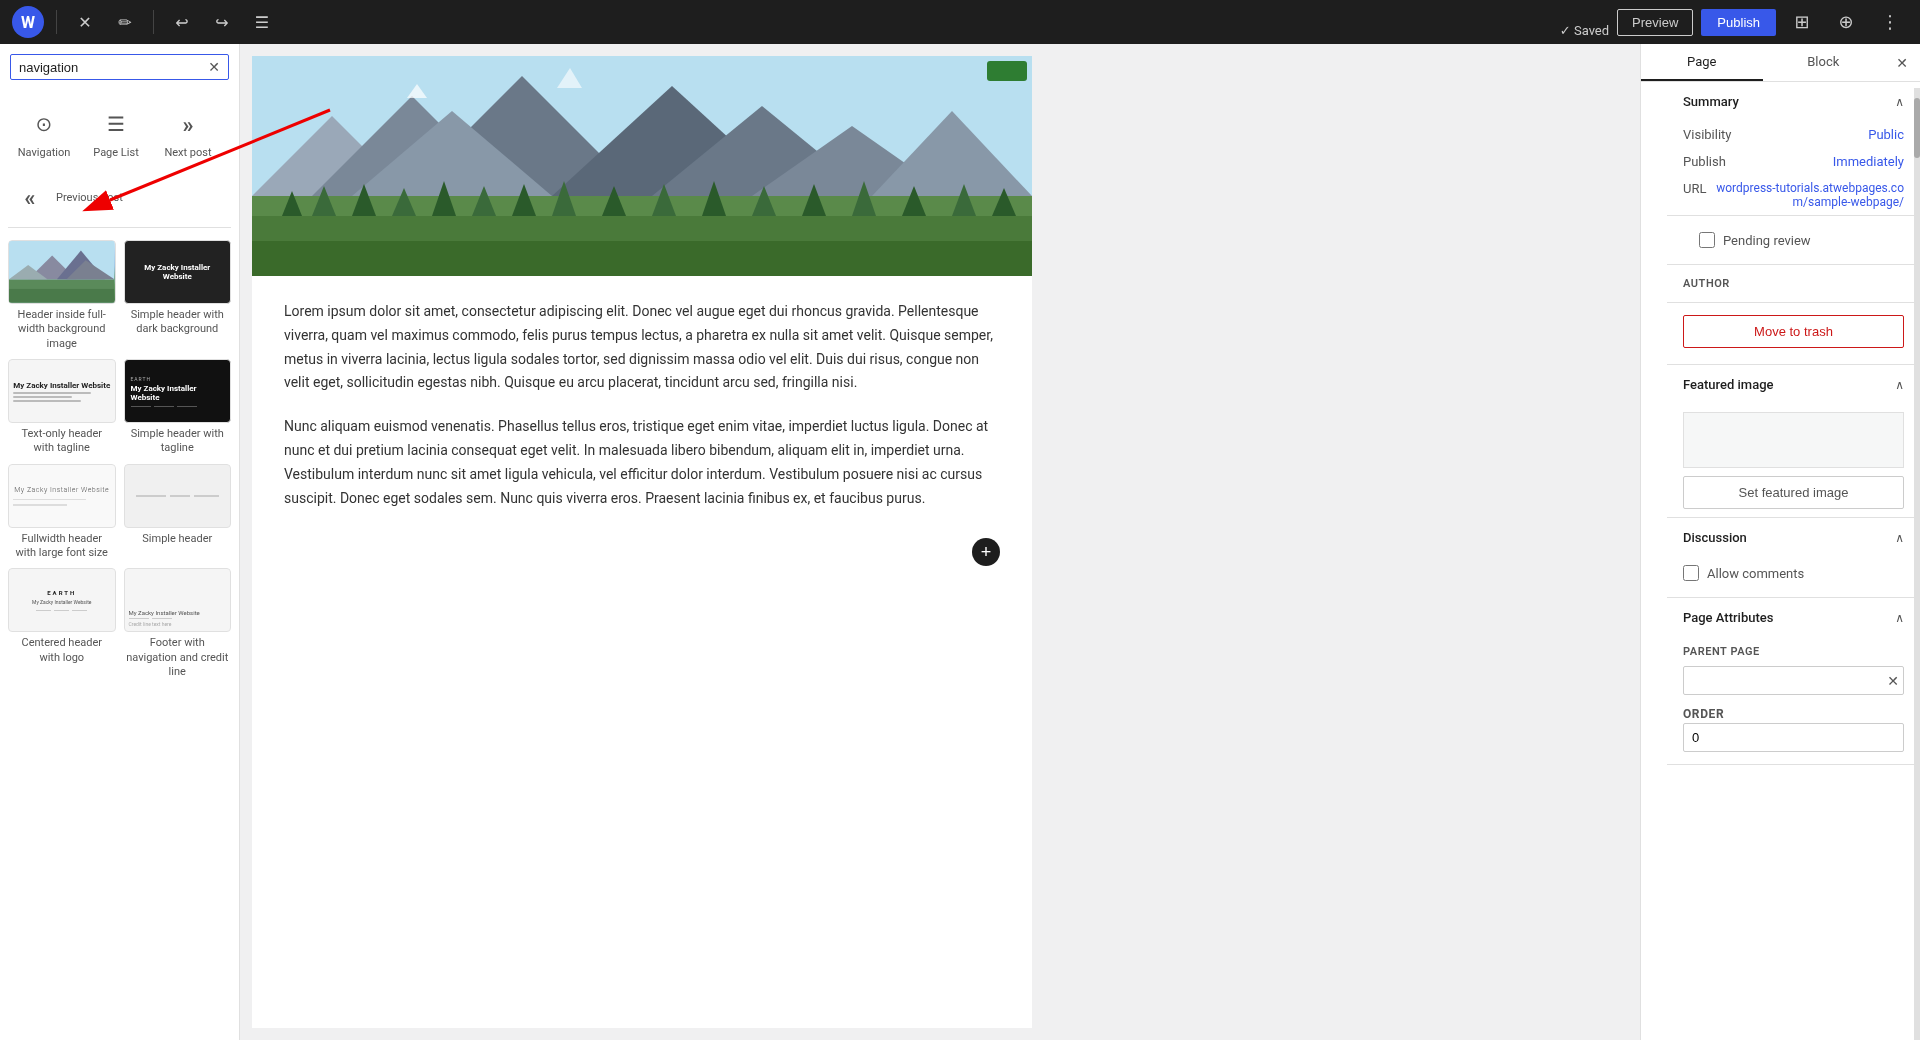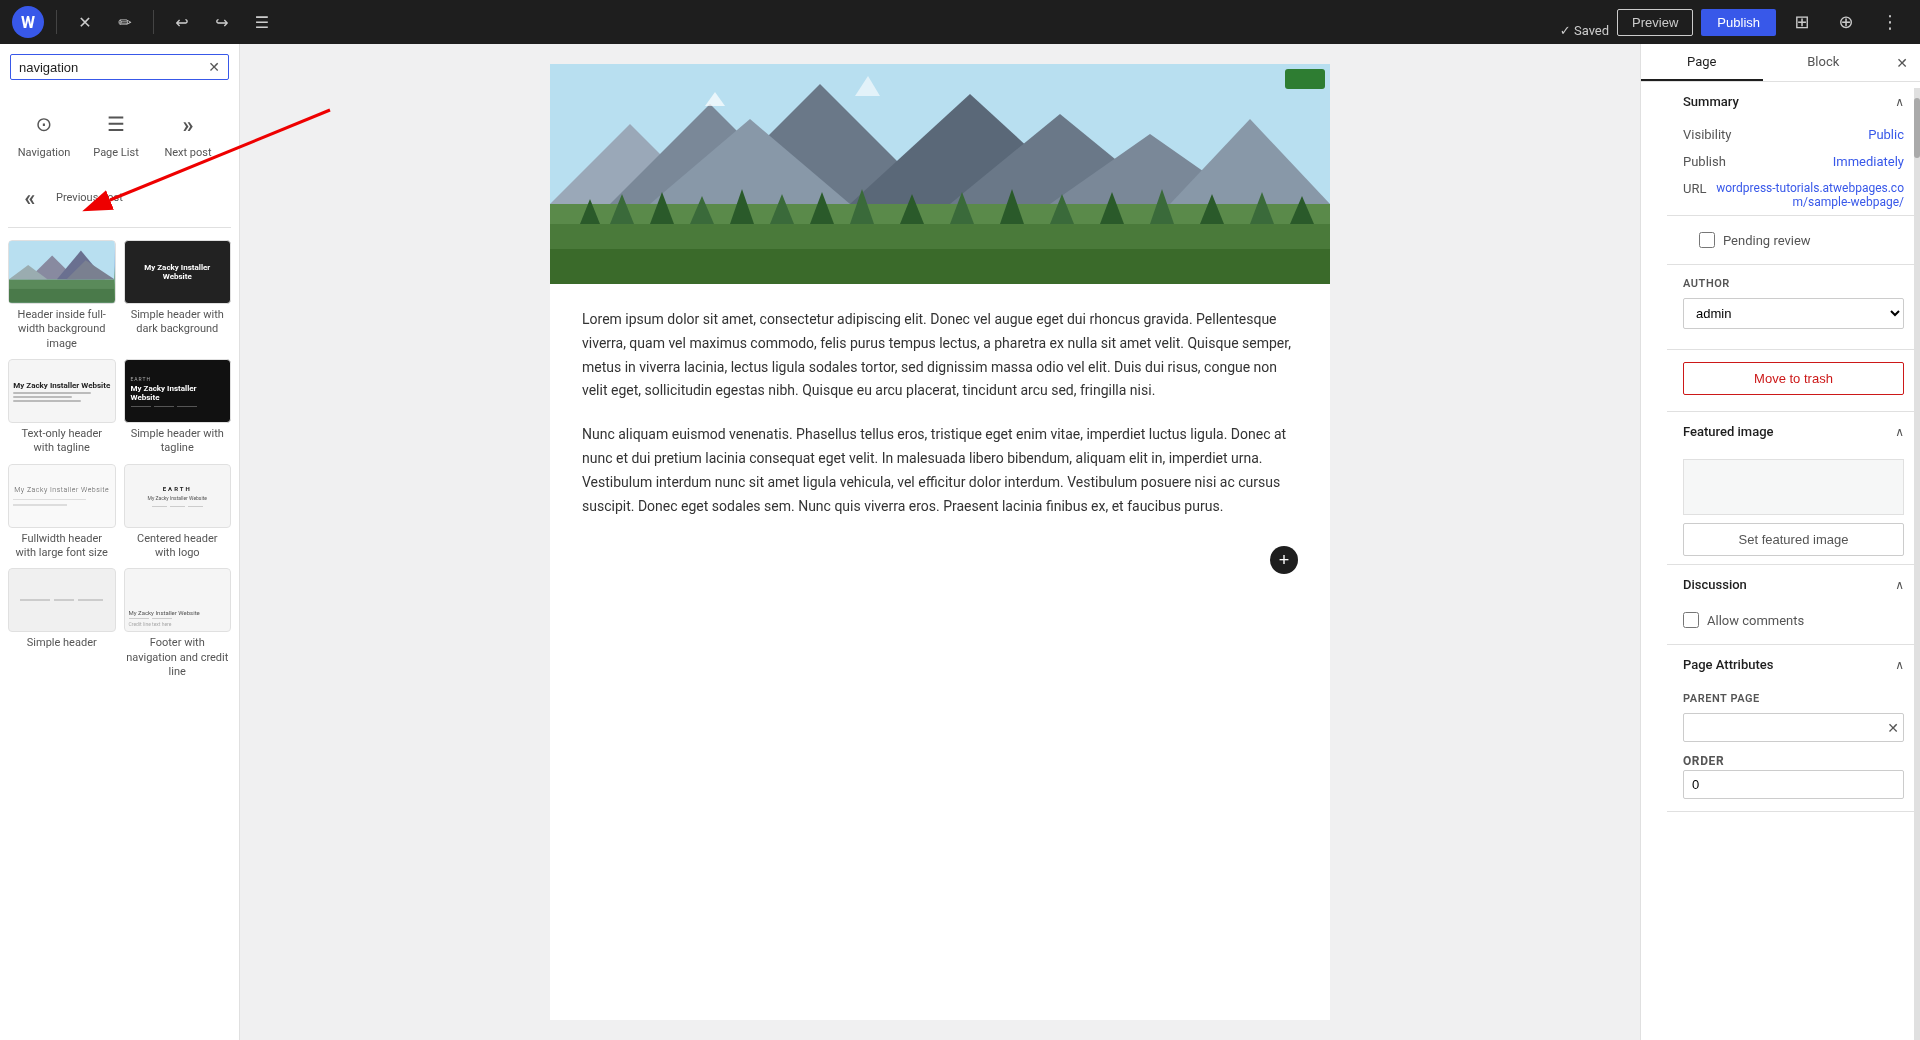--- a/index.html
+++ b/index.html
@@ -152,23 +152,23 @@
     .thumb-light-title { font-size: 8px; font-weight: bold; color: #222; }
     .thumb-light-lines { display: flex; flex-direction: column; gap: 2px; width: 100%; }
     .thumb-line { height: 2px; background: #ccc; border-radius: 1px; }
     .thumb-mountain { background: linear-gradient(180deg, #c8e6f5 0%, #a0c8e8 40%, #6a9e6a 70%, #4a7a4a 100%); position: relative; }
 
     
     #main-content {
       flex: 1;
       background: #f0f0f1;
       overflow-y: auto;
-      padding: 20px;
-      display: flex;
-      justify-content: center;
+      padding: 12px;
+      display: flex;
+      justify-content: flex-start;
     }
     .content-area {
       width: 100%;
       max-width: 780px;
       background: white;
     }
     .content-image {
       width: 100%;
       height: 220px;
       background: linear-gradient(180deg, #b8dff0 0%, #8ec8e8 20%, #7ab8d8 35%, #5a9abf 45%, #4a8aaf 55%, #6a9e6a 65%, #4a7a4a 80%, #3a6a3a 100%);
@@ -493,41 +493,41 @@
             <div style="font-size:7px; color:#555; font-weight:300; letter-spacing:0.5px;">My Zacky Installer Website</div>
             <div class="thumb-light-lines">
               <div style="height:1.5px; width:75%; background:#ddd; margin-top:3px;"></div>
               <div style="height:1.5px; width:55%; background:#ddd; margin-top:2px;"></div>
             </div>
           </div>
           <div class="pattern-label">Fullwidth header with large font size</div>
         </div>
 
         <div class="pattern-item">
+          <div class="pattern-thumb thumb-light" style="background:#f0f0f0;">
+            <div style="display:flex; gap:4px;">
+              <div style="height:2px; width:30px; background:#ccc;"></div>
+              <div style="height:2px; width:20px; background:#ccc;"></div>
+              <div style="height:2px; width:25px; background:#ccc;"></div>
+            </div>
+          </div>
+          <div class="pattern-label">Simple header</div>
+        </div>
+
+        <div class="pattern-item">
           <div class="pattern-thumb" style="background:#f5f5f5; display:flex; flex-direction:column; align-items:center; justify-content:center; gap:3px;">
             <div style="font-size:6px; letter-spacing:2px; color:#222; font-weight:bold;">EARTH</div>
             <div style="font-size:5px; color:#555;">My Zacky Installer Website</div>
             <div style="display:flex; gap:3px; margin-top:2px;">
               <div style="height:1px; width:15px; background:#ccc;"></div>
               <div style="height:1px; width:15px; background:#ccc;"></div>
               <div style="height:1px; width:15px; background:#ccc;"></div>
             </div>
           </div>
           <div class="pattern-label">Centered header with logo</div>
-        </div>
-
-        <div class="pattern-item">
-          <div class="pattern-thumb thumb-light" style="background:#f0f0f0;">
-            <div style="display:flex; gap:4px;">
-              <div style="height:2px; width:30px; background:#ccc;"></div>
-              <div style="height:2px; width:20px; background:#ccc;"></div>
-              <div style="height:2px; width:25px; background:#ccc;"></div>
-            </div>
-          </div>
-          <div class="pattern-label">Simple header</div>
         </div>
 
         <div class="pattern-item">
           <div class="pattern-thumb" style="background:#f5f5f5; display:flex; flex-direction:column; align-items:flex-start; justify-content:flex-end; padding:4px;">
             <div style="font-size:6px; color:#555;">My Zacky Installer Website</div>
             <div style="display:flex; gap:3px; margin-top:2px;">
               <div style="height:1px; width:20px; background:#ccc;"></div>
               <div style="height:1px; width:20px; background:#ccc;"></div>
             </div>
             <div style="font-size:5px; color:#aaa; margin-top:2px;">Credit line text here</div>
@@ -627,25 +627,20 @@
 
       <div style="padding: 8px 16px; border-bottom: 1px solid #e0e0e0;">
         <div class="rp-checkbox-row">
           <input type="checkbox" class="rp-checkbox" style="">
           <span>Pending review</span>
         </div>
       </div>
 
       <div style="padding: 4px 0 8px; border-bottom: 1px solid #e0e0e0;">
         <div class="rp-author-label">AUTHOR</div>
-        <div class="rp-select-row">
-          <select class="rp-select">
-            <option>admin</option>
-          </select>
-        </div>
       </div>
 
       <div style="border-bottom: 1px solid #e0e0e0; padding: 4px 0;">
         <button class="rp-move-trash-btn">Move to trash</button>
       </div>
 
       <div class="rp-section">
         <div class="rp-section-header">
           <span class="rp-section-title">Featured image</span>
           <span class="rp-chevron">∧</span>

